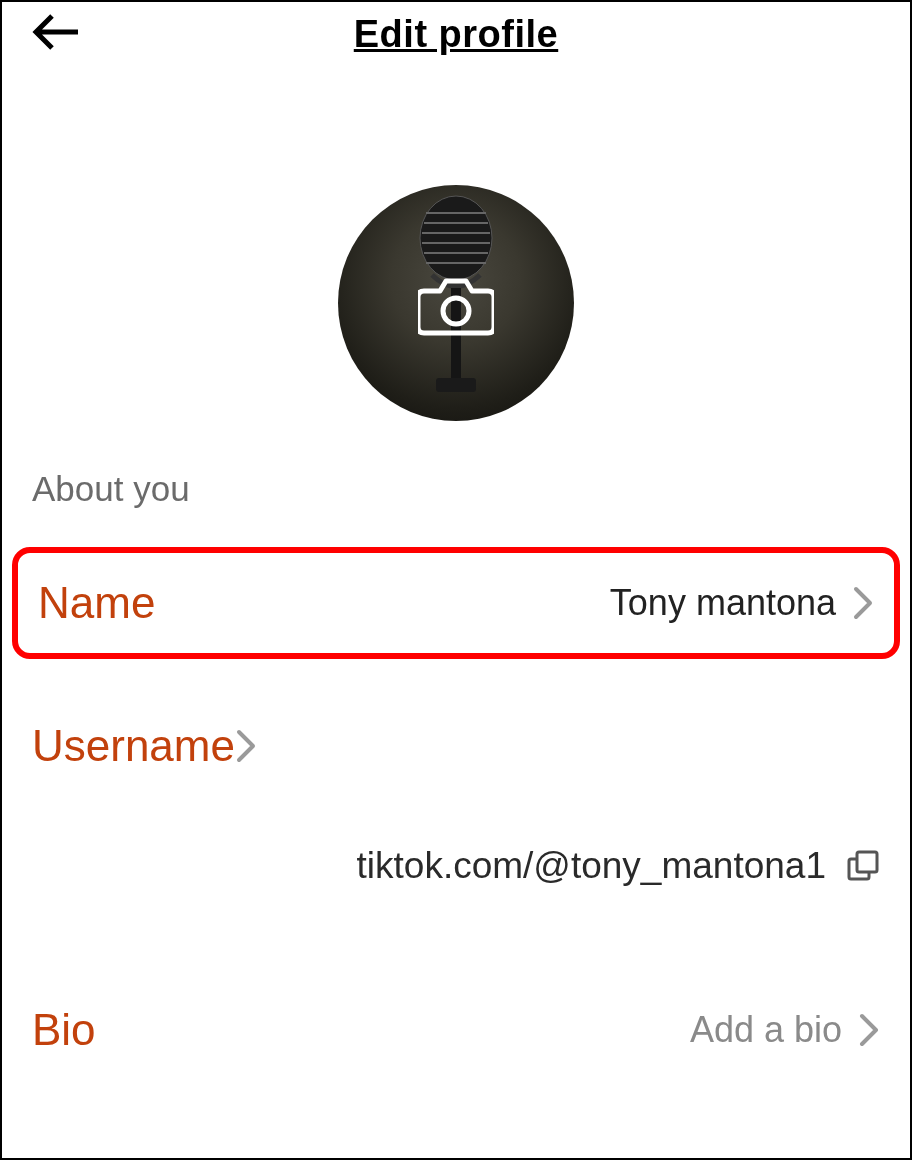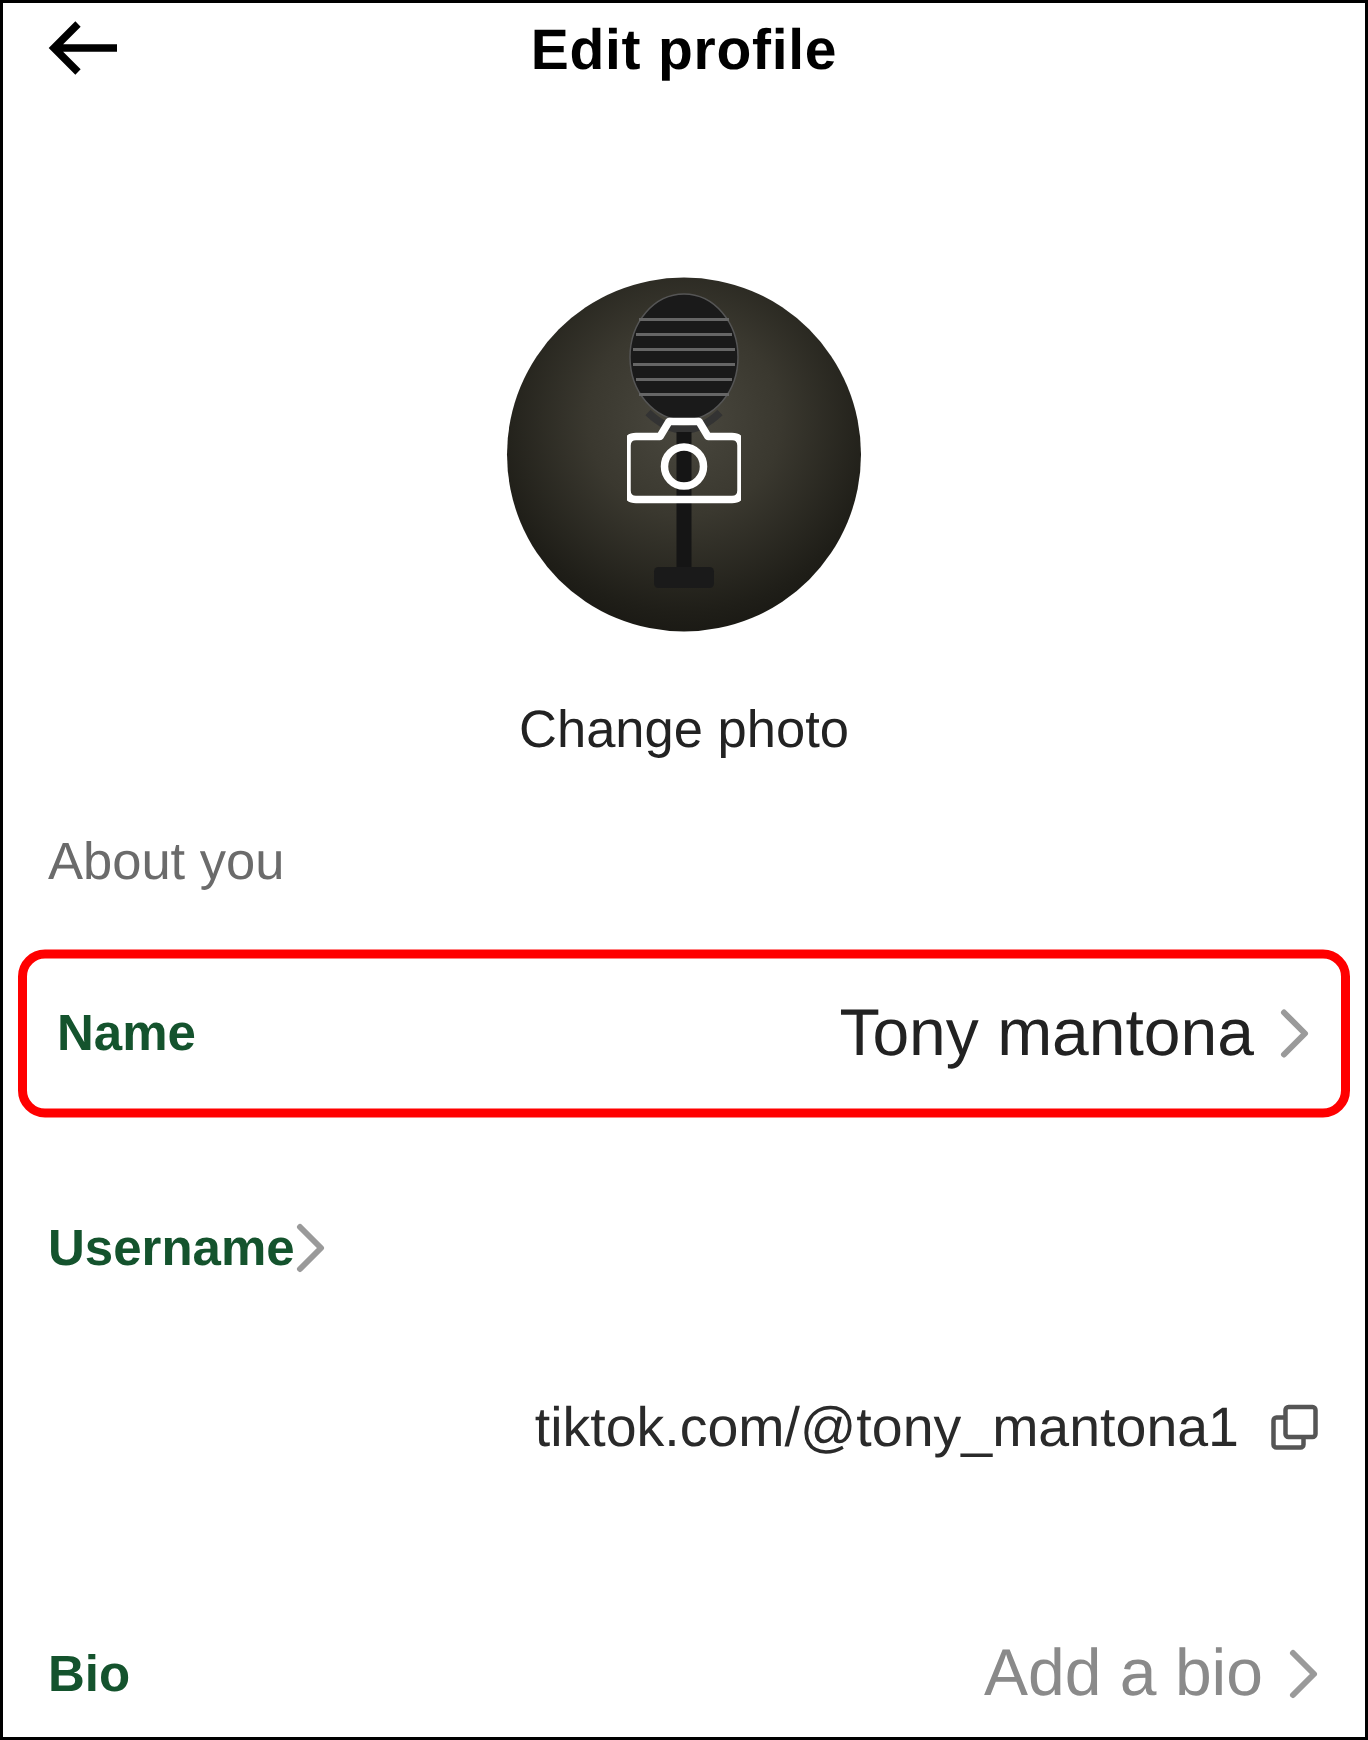--- a/index.html
+++ b/index.html
@@ -25,20 +25,21 @@
       top: 10px;
       width: 48px;
       height: 40px;
       cursor: pointer;
     }
     .header-title {
       font-size: 38px;
       font-weight: 700;
       color: #000;
       letter-spacing: 0.5px;
+      text-decoration: underline;
     }
     .avatar-section {
       display: flex;
       flex-direction: column;
       align-items: center;
       margin-top: 115px;
     }
     .avatar {
       width: 236px;
       height: 236px;
@@ -78,29 +79,29 @@
       margin-top: 48px;
     }
     .row {
       display: flex;
       align-items: center;
       padding: 0 30px;
       height: 110px;
       cursor: pointer;
     }
     .row-label {
-      font-size: 34px;
-      font-weight: 700;
-      color: #14532d;
+      font-size: 44px;
+      font-weight: 400;
+      color: #c2410c;
       flex: 0 0 auto;
     }
     .row-value {
       flex: 1;
       text-align: right;
-      font-size: 44px;
+      font-size: 36px;
       color: #222;
       margin-right: 16px;
     }
     .row-value.placeholder {
       color: #8a8a8a;
     }
     .chevron {
       width: 22px;
       height: 36px;
       flex: 0 0 auto;
@@ -161,21 +162,20 @@
       <line x1="30" y1="70" x2="90" y2="70" stroke="#666" stroke-width="2"></line>
       <path d="M 36 82 Q 60 105 84 82" stroke="#333" stroke-width="5" fill="none"></path>
       <rect x="55" y="95" width="10" height="90" fill="#151515"></rect>
       <rect x="40" y="185" width="40" height="14" rx="3" fill="#1a1a1a"></rect>
     </svg>
     <svg class="camera-overlay" viewBox="0 0 76 60">
       <path d="M 6 14 L 22 14 L 28 4 L 48 4 L 54 14 L 70 14 Q 76 14 76 20 L 76 50 Q 76 56 70 56 L 6 56 Q 0 56 0 50 L 0 20 Q 0 14 6 14 Z" fill="none" stroke="#ffffff" stroke-width="5" stroke-linejoin="round"></path>
       <circle cx="38" cy="34" r="13" fill="none" stroke="#ffffff" stroke-width="5"></circle>
     </svg>
   </div>
-  <div class="change-photo">Change photo</div>
 </div>
 
 <div class="section-label">About you</div>
 
 <div class="row highlight-row">
   <div class="row-label">Name</div>
   <div class="row-value">Tony mantona</div>
   <svg class="chevron" viewBox="0 0 22 36">
     <path d="M 4 4 L 18 18 L 4 32" stroke="#9a9a9a" stroke-width="4" fill="none" stroke-linecap="round" stroke-linejoin="round"></path>
   </svg>

